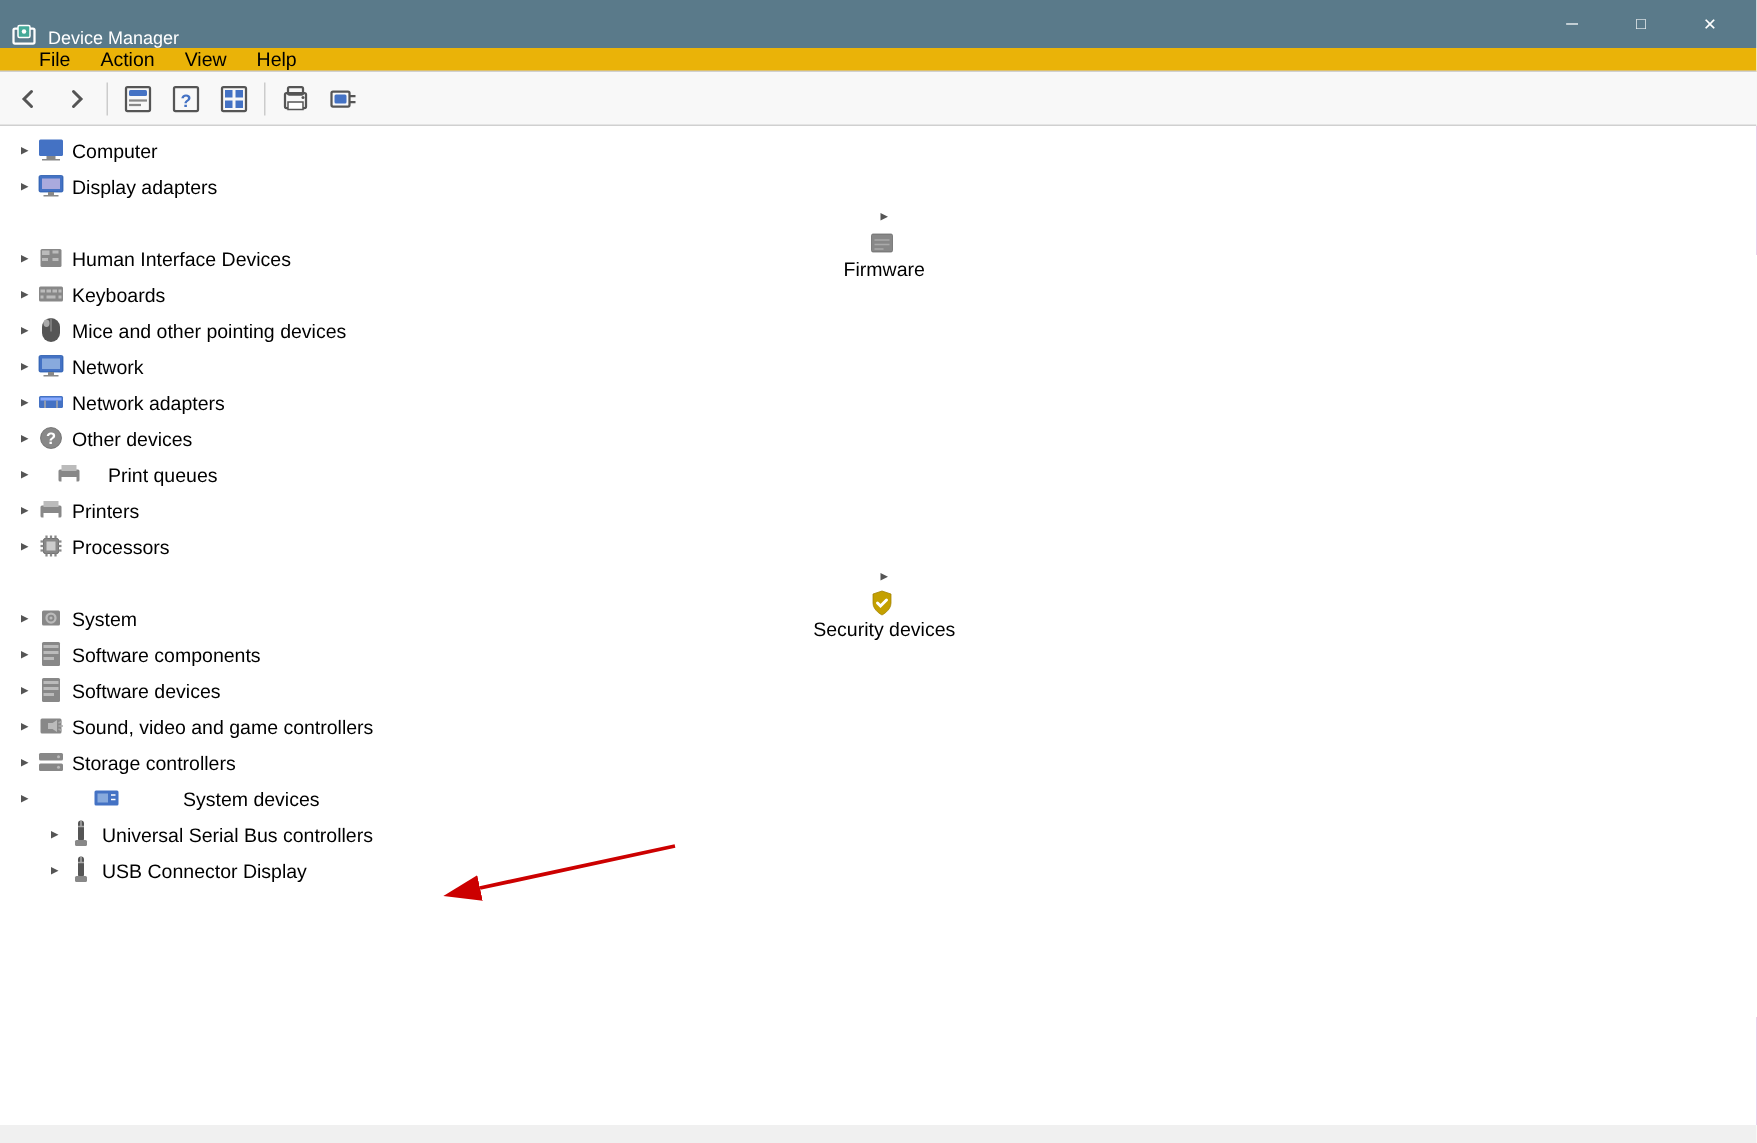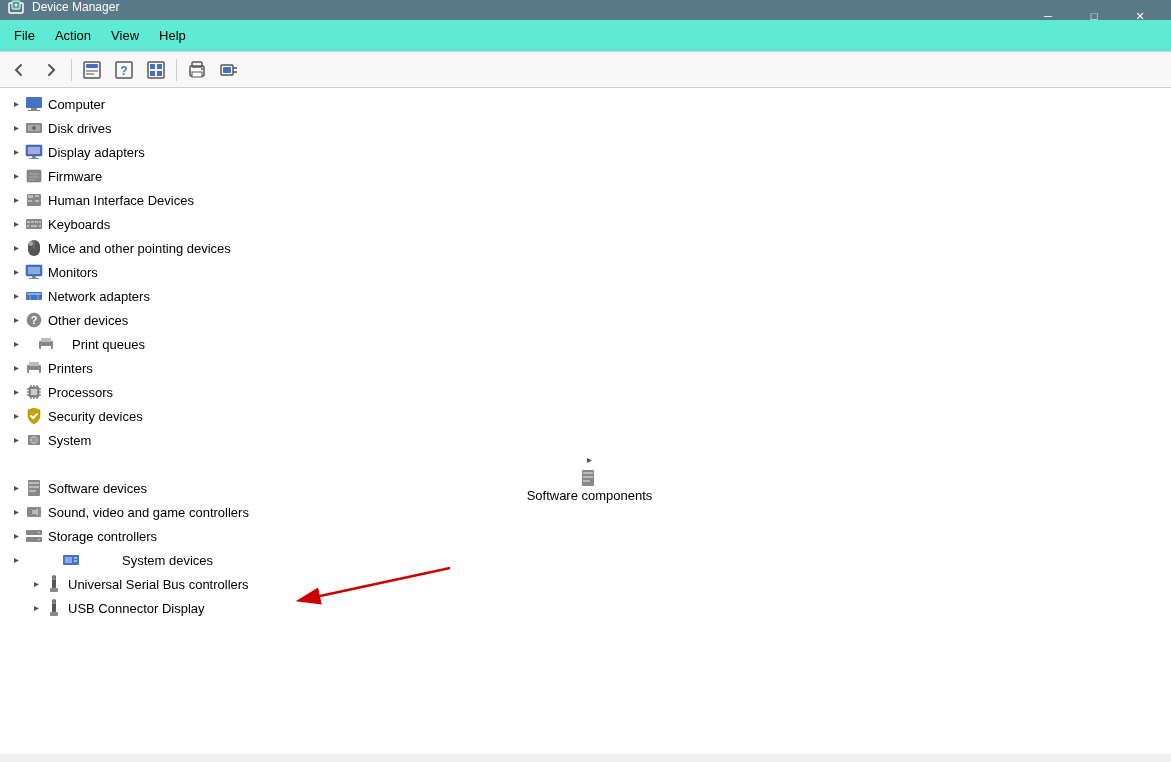--- a/index.html
+++ b/index.html
@@ -2,46 +2,46 @@
 <html><head>
   <meta charset="utf-8">
   <style>
     * { margin: 0; padding: 0; box-sizing: border-box; }
     body { font-family: 'Segoe UI', Tahoma, Geneva, Verdana, sans-serif; font-size: 13px; background: #f0f0f0; width: 1171px; height: 762px; overflow: hidden; }
 
     
     .title-bar {
       background: #5a7a8a;
       color: white;
-      height: 20px;
+      height: 32px;
       display: flex;
-      align-items: flex-start;
+      align-items: flex-end;
       padding: 0 8px;
       user-select: none;
     }
     .title-bar-icon { width: 16px; height: 16px; margin-right: 8px; display: flex; align-items: center; justify-content: center; }
     .title-bar-title { flex: 1; font-size: 12px; }
     .title-bar-controls { display: flex; gap: 0; }
     .title-bar-btn {
       width: 46px; height: 32px;
       display: flex; align-items: center; justify-content: center;
       cursor: pointer; font-size: 11px; color: white;
       background: transparent;
       border: none;
       outline: none;
     }
 
     
     .menu-bar {
-      background: #5eead4;
-      height: 32px;
+      background: #eab308;
+      height: 16px;
       display: flex;
       align-items: center;
       border-bottom: 1px solid #d0d0d0;
-      padding: 0 4px;
+      padding: 0 16px;
     }
     .menu-item {
       padding: 4px 10px;
       cursor: pointer;
       font-size: 13px;
       color: #000;
     }
 
     
     .toolbar {
@@ -214,44 +214,29 @@
     <span class="tree-label">Computer</span>
   </div>
         <div class="tree-item" style="padding-left: 8px;">
     <div class="tree-chevron">
       <svg width="9" height="9" viewBox="0 0 9 9">
               <path d="M2 2 L7 4.5 L2 7" fill="#555"></path>
             </svg>
     </div>
     <div class="tree-icon">
             <svg width="18" height="16" viewBox="0 0 18 16">
-              <rect x="1" y="3" width="16" height="10" rx="1" fill="#888"></rect>
-              <rect x="3" y="5" width="12" height="6" rx="0" fill="#aaa"></rect>
-              <circle cx="9" cy="8" r="2" fill="#666"></circle>
-            </svg>
-          </div>
-    <span class="tree-label">Disk drives</span>
-  </div>
-        <div class="tree-item" style="padding-left: 8px;">
-    <div class="tree-chevron">
-      <svg width="9" height="9" viewBox="0 0 9 9">
-              <path d="M2 2 L7 4.5 L2 7" fill="#555"></path>
-            </svg>
-    </div>
-    <div class="tree-icon">
-            <svg width="18" height="16" viewBox="0 0 18 16">
               <rect x="1" y="1" width="16" height="11" rx="1" fill="#4472c4" stroke="#2255aa" stroke-width="0.5"></rect>
               <rect x="3" y="3" width="12" height="7" rx="0" fill="#aad"></rect>
               <rect x="7" y="12" width="4" height="2" fill="#888"></rect>
               <rect x="4" y="14" width="10" height="1" fill="#888"></rect>
             </svg>
           </div>
     <span class="tree-label">Display adapters</span>
   </div>
-        <div class="tree-item" style="padding-left: 8px;">
+        <div class="tree-item" style="padding-left: 8px; flex-direction: column;">
     <div class="tree-chevron">
       <svg width="9" height="9" viewBox="0 0 9 9">
               <path d="M2 2 L7 4.5 L2 7" fill="#555"></path>
             </svg>
     </div>
     <div class="tree-icon">
             <svg width="18" height="16" viewBox="0 0 18 16">
               <rect x="2" y="2" width="14" height="12" rx="1" fill="#888" stroke="#666" stroke-width="0.5"></rect>
               <line x1="4" y1="6" x2="14" y2="6" stroke="#aaa" stroke-width="1"></line>
               <line x1="4" y1="9" x2="14" y2="9" stroke="#aaa" stroke-width="1"></line>
@@ -319,21 +304,21 @@
             </svg>
     </div>
     <div class="tree-icon">
             <svg width="18" height="16" viewBox="0 0 18 16">
               <rect x="1" y="1" width="16" height="11" rx="1" fill="#4472c4" stroke="#2255aa" stroke-width="0.5"></rect>
               <rect x="3" y="3" width="12" height="7" fill="#88aadd"></rect>
               <rect x="7" y="12" width="4" height="2" fill="#888"></rect>
               <rect x="4" y="14" width="10" height="1" fill="#888"></rect>
             </svg>
           </div>
-    <span class="tree-label">Monitors</span>
+    <span class="tree-label">Network</span>
   </div>
         <div class="tree-item" style="padding-left: 8px;">
     <div class="tree-chevron">
       <svg width="9" height="9" viewBox="0 0 9 9">
               <path d="M2 2 L7 4.5 L2 7" fill="#555"></path>
             </svg>
     </div>
     <div class="tree-icon">
             <svg width="18" height="16" viewBox="0 0 18 16">
               <rect x="1" y="4" width="16" height="8" rx="1" fill="#4472c4"></rect>
@@ -407,21 +392,21 @@
               <line x1="1" y1="5" x2="3" y2="5" stroke="#888" stroke-width="1.5"></line>
               <line x1="1" y1="8" x2="3" y2="8" stroke="#888" stroke-width="1.5"></line>
               <line x1="1" y1="11" x2="3" y2="11" stroke="#888" stroke-width="1.5"></line>
               <line x1="13" y1="5" x2="15" y2="5" stroke="#888" stroke-width="1.5"></line>
               <line x1="13" y1="8" x2="15" y2="8" stroke="#888" stroke-width="1.5"></line>
               <line x1="13" y1="11" x2="15" y2="11" stroke="#888" stroke-width="1.5"></line>
             </svg>
           </div>
     <span class="tree-label">Processors</span>
   </div>
-        <div class="tree-item" style="padding-left: 8px;">
+        <div class="tree-item" style="padding-left: 8px; flex-direction: column;">
     <div class="tree-chevron">
       <svg width="9" height="9" viewBox="0 0 9 9">
               <path d="M2 2 L7 4.5 L2 7" fill="#555"></path>
             </svg>
     </div>
     <div class="tree-icon">
             <svg width="14" height="18" viewBox="0 0 14 18">
               <path d="M7 1 L13 3 L13 9 C13 14 7 17 7 17 C7 17 1 14 1 9 L1 3 Z" fill="#c4a000" stroke="#a08000" stroke-width="0.5"></path>
               <path d="M4 9 L6 11 L10 7" stroke="white" stroke-width="2" fill="none" stroke-linecap="round"></path>
             </svg>
@@ -436,21 +421,21 @@
     </div>
     <div class="tree-icon">
             <svg width="18" height="16" viewBox="0 0 18 16">
               <rect x="3" y="3" width="12" height="10" rx="1" fill="#888"></rect>
               <circle cx="9" cy="8" r="3" fill="none" stroke="#bbb" stroke-width="1.5"></circle>
               <circle cx="9" cy="8" r="1" fill="#bbb"></circle>
             </svg>
           </div>
     <span class="tree-label">System</span>
   </div>
-        <div class="tree-item" style="padding-left: 8px; flex-direction: column;">
+        <div class="tree-item" style="padding-left: 8px;">
     <div class="tree-chevron">
       <svg width="9" height="9" viewBox="0 0 9 9">
               <path d="M2 2 L7 4.5 L2 7" fill="#555"></path>
             </svg>
     </div>
     <div class="tree-icon">
             <svg width="16" height="18" viewBox="0 0 16 18">
               <rect x="2" y="1" width="12" height="16" rx="1" fill="#888"></rect>
               <rect x="3" y="3" width="10" height="2" fill="#bbb"></rect>
               <rect x="3" y="7" width="10" height="2" fill="#bbb"></rect>

